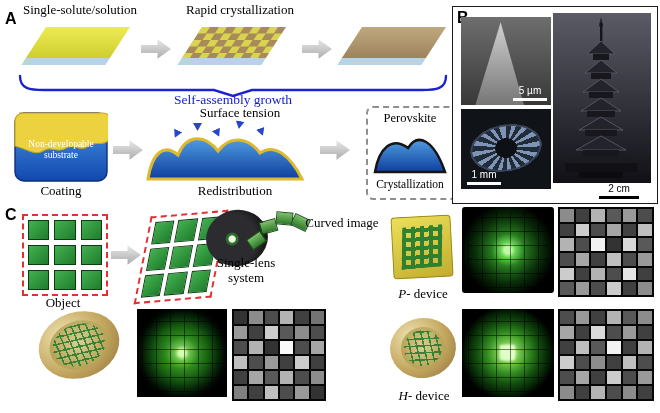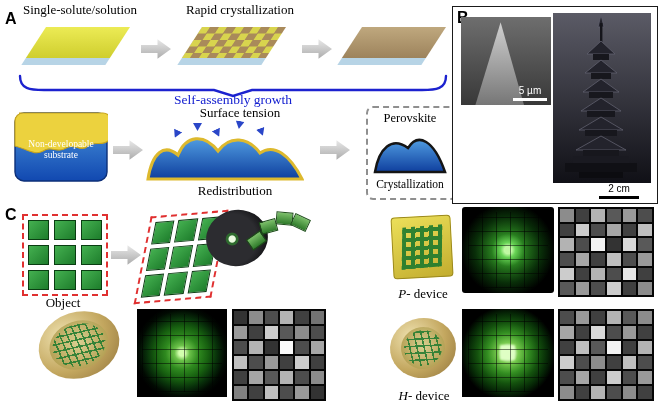--- a/index.html
+++ b/index.html
@@ -138,20 +138,21 @@
         <linearGradient id="gb1" x1="0" y1="0" x2="0" y2="1">
           <stop offset="0" stop-color="#4f9be0"></stop>
             <stop offset="1" stop-color="#1148b0"></stop>
         </linearGradient>
       </defs>
       <rect x="1" y="1" width="92" height="68" rx="9" fill="url(#gb1)" stroke="#0c2f78" stroke-width="1.4"></rect>
       <path d="M5,1 h84 a8,8 0 0 1 8,8 v17 c-8,10 -16,2 -23,8 c-8,7 -14,-4 -22,2 c-8,6 -15,-3 -23,3 c-8,5 -16,-2 -28,-5 v-25 a8,8 0 0 1 8,-8 z" fill="#ecd23e" stroke="#c8a51e" stroke-width="1.2"></path>
     </svg>
   </div>
   <span class="sub">Non-developable substrate</span>
+  <span class="cap" style="left:14px;top:184px;width:94px">Coating</span>
 
   <div class="arrow" style="left:113px;top:139px"></div>
 
   <span class="cap" style="left:178px;top:106px;width:124px">Surface tension</span>
   <svg style="position:absolute;left:146px;top:121px" width="158" height="60" viewBox="0 0 158 60">
     <defs>
       <linearGradient id="gb2" x1="0" y1="0" x2="0" y2="1">
         <stop offset="0" stop-color="#4f9be0"></stop>
           <stop offset="1" stop-color="#0f3f9e"></stop>
       </linearGradient>
@@ -184,20 +185,27 @@
     <span class="plabel" style="left:4px;top:2px">B</span>
 
     <div class="bimg sem">
       <div class="cone"></div>
       <div class="scalebar" style="right:4px;bottom:4px;width:34px">
         <span>5 µm</span>
         <div class="bar"></div>
       </div>
     </div>
 
+    <div class="bimg gearimg">
+      <div class="gear"></div>
+      <div class="scalebar" style="left:6px;bottom:4px;width:34px">
+        <span>1 mm</span>
+        <div class="bar"></div>
+      </div>
+    </div>
 
     <div class="bimg pagoda">
       <svg width="98" height="170" viewBox="0 0 98 170">
         <g fill="#23232c" stroke="#61616e" stroke-width="0.8">
           <polygon points="48,2 51,14 45,14"></polygon>
           <rect x="47" y="10" width="2.4" height="22" fill="#15151b" stroke="none"></rect>
           <polygon points="48,28 34,41 62,41"></polygon>
           <rect x="40" y="41" width="16" height="6" fill="#17171d" stroke="none"></rect>
           <polygon points="48,47 32,60 64,60"></polygon>
           <rect x="38" y="60" width="20" height="6" fill="#17171d" stroke="none"></rect>
@@ -256,20 +264,22 @@
   </div>
 
   <div class="lens"></div>
 
   <div class="curvedset">
     <span class="ctile" style="left:0;top:26px;transform:rotate(-35deg)"></span>
     <span class="ctile" style="left:12px;top:12px;transform:rotate(-15deg)"></span>
     <span class="ctile" style="left:28px;top:4px;transform:rotate(5deg)"></span>
     <span class="ctile" style="left:44px;top:8px;transform:rotate(25deg)"></span>
   </div>
+  <span class="cap" style="left:300px;top:216px;width:84px">Curved image</span>
+  <span class="cap" style="left:198px;top:256px;width:96px">Single-lens system</span>
 
   <div class="pdev">
     <div class="pdev-mesh"></div>
   </div>
   <span class="dev-label" style="left:384px;top:286px;width:78px">
     <span class="dev-prefix">P-</span><span> device</span>
   </span>
   <div class="fluor p-img">
     <div class="mesh"></div>
   </div>

